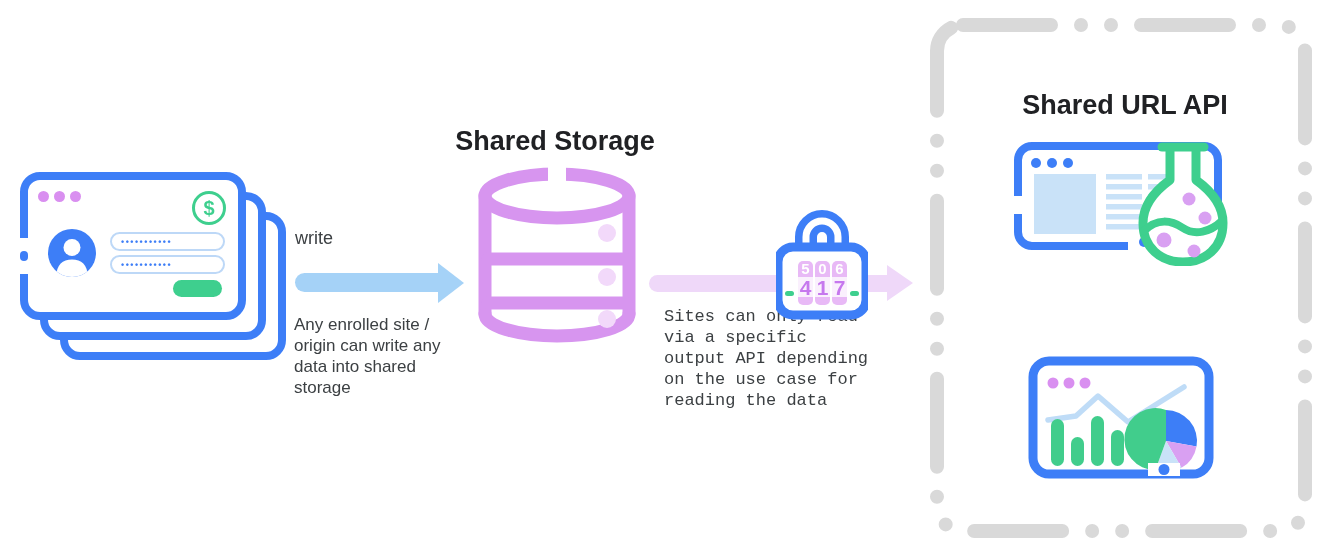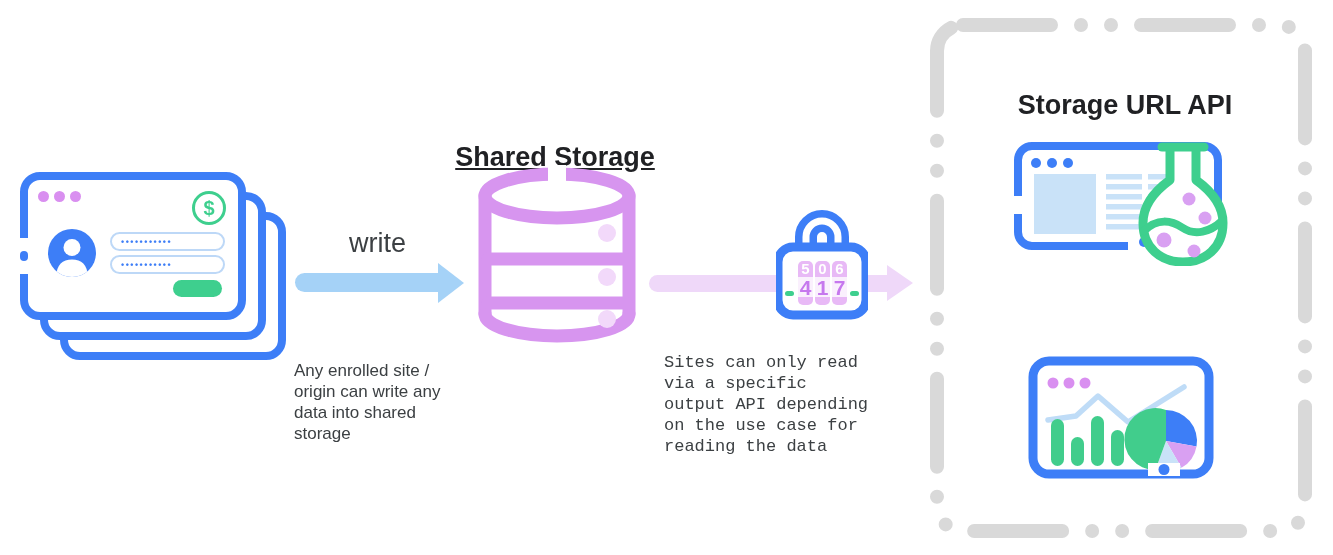--- a/index.html
+++ b/index.html
@@ -31,24 +31,24 @@
   .arrow-head-write { position:absolute; left:438px; top:263px; width:0; height:0;
                       border-top:20px solid transparent; border-bottom:20px solid transparent;
                       border-left:26px solid #a5d2f7; }
   .arrow-body-read { position:absolute; left:649px; top:275px; width:238px; height:17px;
                      background:#efd8f9; border-radius:9px 0 0 9px; }
   .arrow-head-read { position:absolute; left:887px; top:265px; width:0; height:0;
                      border-top:18px solid transparent; border-bottom:18px solid transparent;
                      border-left:26px solid #efd8f9; }
 
   
-  .flow-label { position:absolute; font-size:27px; color:#3c4043; text-align:center; }
+  .flow-label { position:absolute; font-size:18px; color:#3c4043; }
   .big-title { position:absolute; font-size:27px; font-weight:bold; color:#202124;
                text-align:center; white-space:nowrap; }
-  .desc { position:absolute; font-size:17px; line-height:21px; color:#3c4043;margin-top:46px; }
+  .desc { position:absolute; font-size:17px; line-height:21px; color:#3c4043; }
 </style>
 </head>
 <body>
 
 <div class="stage">
 
   <div>
     <div class="card" style="left:60px; top:212px;"></div>
     <div class="card" style="left:40px; top:192px;"></div>
     <div class="card" style="left:20px; top:172px;">
@@ -80,21 +80,21 @@
         <div class="submit-btn" style="left:145px; top:100px;"></div>
       </div>
     </div>
   </div>
 
   <div class="flow-label" style="left:295px; top:228px; width:165px;">write</div>
   <div class="arrow-body-write"></div>
   <div class="arrow-head-write"></div>
   <div class="desc" style="left:294px; top:314px; width:172px;">Any enrolled site / origin can write any data into shared storage</div>
 
-  <div class="big-title" style="left:405px; top:142px; width:300px;text-decoration:underline;">Shared Storage</div>
+  <div class="big-title" style="left:405px; top:126px; width:300px;">Shared Storage</div>
   <svg class="abs" style="left:472px; top:164px;" width="170" height="190" viewBox="0 0 170 190">
     <g stroke="#d795ef" stroke-width="13" fill="none" stroke-linecap="round">
       <ellipse cx="85" cy="32" rx="72" ry="22"></ellipse>
       <line x1="13" y1="32" x2="13" y2="150"></line>
       <line x1="157" y1="32" x2="157" y2="150"></line>
       <path d="M13,150 A72,22 0 0 0 157,150"></path>
       <line x1="16" y1="95" x2="154" y2="95"></line>
       <line x1="16" y1="139" x2="154" y2="139"></line>
     </g>
     <rect x="76" y="1" width="18" height="17" fill="#ffffff"></rect>
@@ -136,21 +136,21 @@
       </g>
       <rect x="9" y="92" width="9" height="5" rx="2.5" fill="#3ecf8e"></rect>
       <rect x="74" y="92" width="9" height="5" rx="2.5" fill="#3ecf8e"></rect>
     </g>
   </svg>
 
   <svg class="abs" style="left:920px; top:8px;" width="402" height="540" viewBox="0 0 402 540">
     <rect x="17" y="17" width="368" height="506" rx="26" fill="none" stroke="#d9d9d9" stroke-width="14" stroke-linecap="round" stroke-dasharray="88 30 0 30 0 30"></rect>
   </svg>
 
-  <div class="big-title" style="left:975px; top:90px; width:300px;">Storage URL API</div>
+  <div class="big-title" style="left:975px; top:90px; width:300px;">Shared URL API</div>
 
   <svg class="abs" style="left:1012px; top:138px;" width="218" height="128" viewBox="0 0 218 128">
     <g>
       <rect x="6" y="8" width="200" height="100" rx="14" fill="#ffffff" stroke="#3d7ef7" stroke-width="8"></rect>
       <circle cx="24" cy="25" r="5" fill="#3d7ef7"></circle>
       <circle cx="40" cy="25" r="5" fill="#3d7ef7"></circle>
       <circle cx="56" cy="25" r="5" fill="#3d7ef7"></circle>
       <rect x="22" y="36" width="62" height="60" fill="#c9e2f8"></rect>
       <g fill="#c9e2f8">
         <rect x="94" y="36" width="36" height="5.5"></rect>

